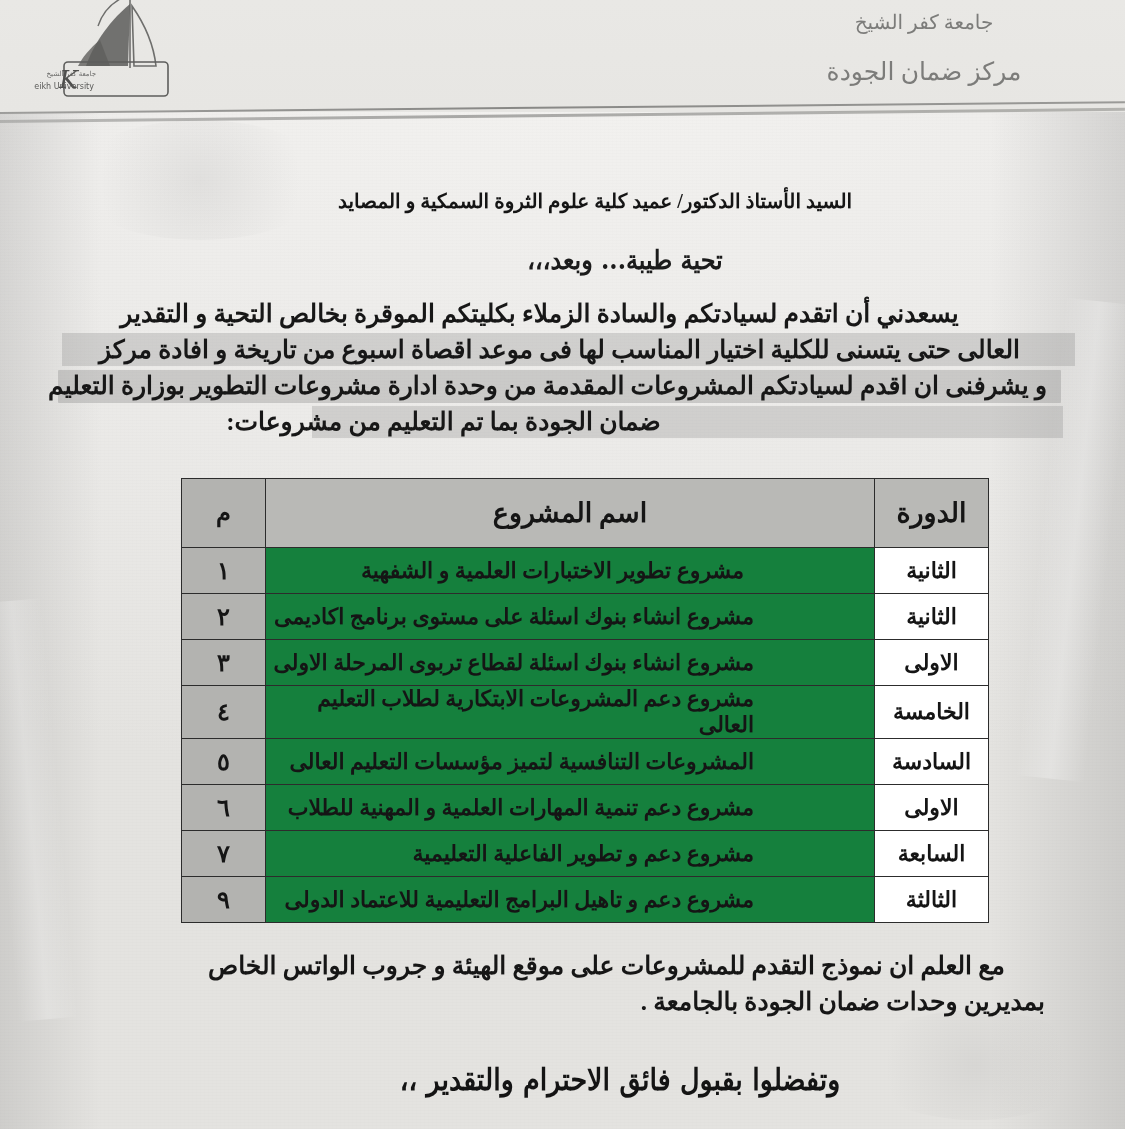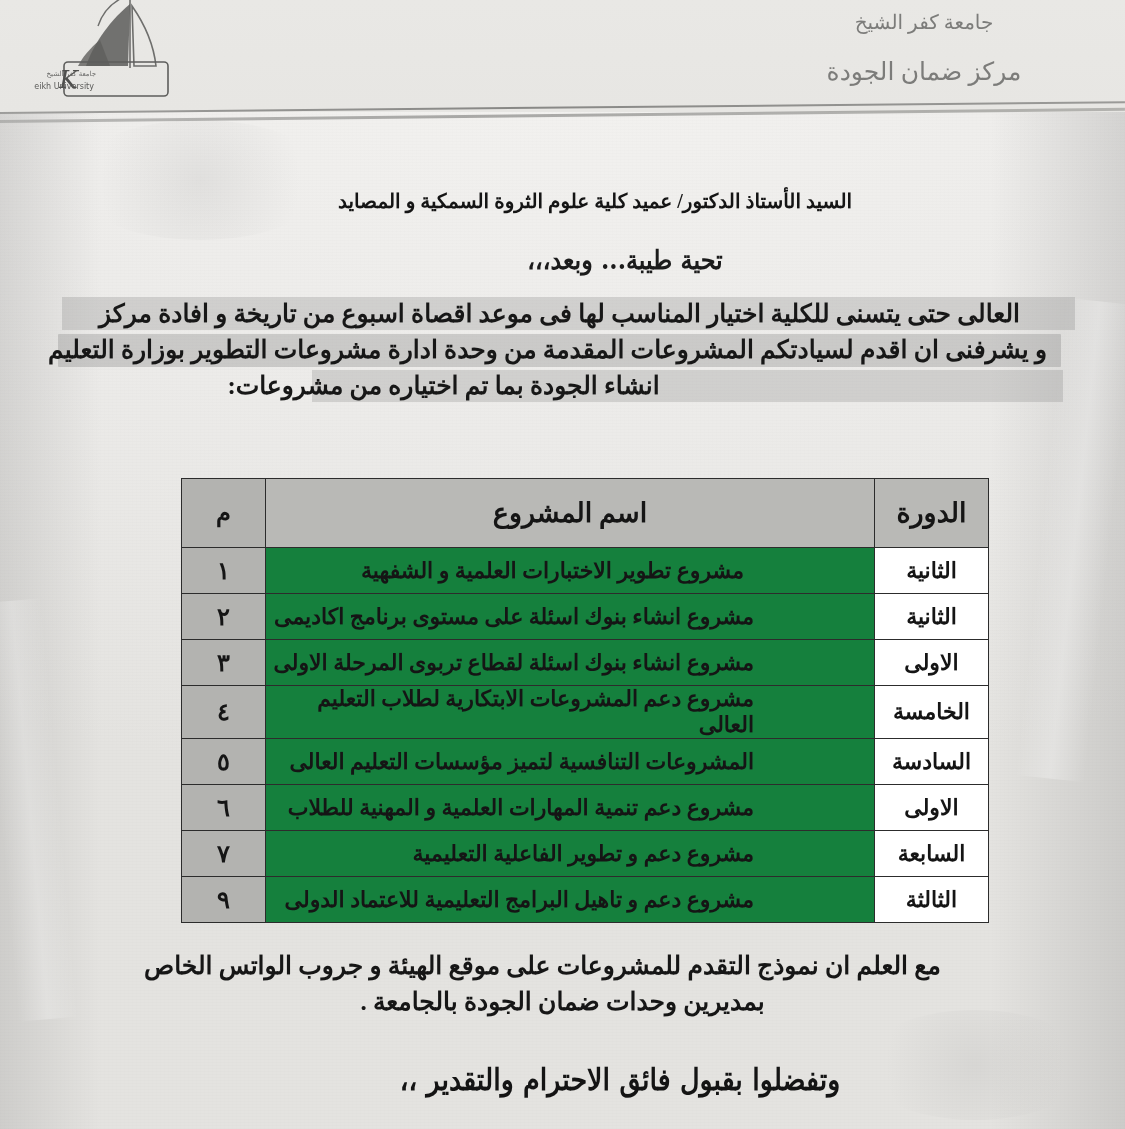--- a/index.html
+++ b/index.html
@@ -108,21 +108,21 @@
   th.c-name,td.c-name{width:608px;text-align:center;padding-right:0;}
   th.c-num,td.c-num{width:83px;text-align:center;background:#b3b3b0;font-size:24px;}
   td.c-dawra{background:#ffffff;}
   td.c-name{background:#15803d;text-align:right;padding-right:120px;}
   tbody tr:nth-child(1) td.c-name{padding-right:130px;}
 
   
   .note{
     position:absolute;top:948px;right:80px;width:965px;
     font-size:25px;font-weight:bold;line-height:36px;color:#161616;
-    text-align:center;
+    text-align:right;
   }
   .note .nline{display:block;white-space:nowrap;}
   .note .n1{padding-right:40px;}
   .note .n2{padding-right:0;}
 
   .signoff{
     position:absolute;top:1062px;right:0;width:1010px;text-align:center;
     font-size:30px;font-weight:bold;color:#141414;
     font-family:"DejaVu Serif","Liberation Serif",serif;
     letter-spacing:-1.5px;transform:scaleX(.90);
@@ -181,23 +181,24 @@
 
   <div class="rule-wrap">
     <div class="rule-a"></div>
     <div class="rule-b"></div>
   </div>
 
   <div class="title-main">السيد الأستاذ الدكتور/ عميد كلية علوم الثروة السمكية و المصايد</div>
   <div class="title-greet">تحية طيبة... وبعد،،،</div>
 
   <div class="body-block">
+    <span class="bline l1">يسعدني أن اتقدم لسيادتكم والسادة الزملاء بكليتكم الموقرة بخالص التحية و التقدير</span>
     <span class="bline l3 hl2">العالى حتى يتسنى للكلية اختيار المناسب لها فى موعد اقصاة اسبوع من تاريخة و افادة مركز</span>
     <span class="bline l2 hl">و يشرفنى ان اقدم لسيادتكم المشروعات المقدمة من وحدة ادارة مشروعات التطوير بوزارة التعليم</span>
-    <span class="bline l4 hl3">انشاء الجودة بما تم اختياره  من مشروعات:</span>
+    <span class="bline l4 hl3">ضمان الجودة بما تم التعليم  من مشروعات:</span>
   </div>
 
   <div class="tbl-wrap">
     <table>
       <thead>
         <tr>
           <th class="c-dawra">الدورة</th>
           <th class="c-name">اسم المشروع</th>
           <th class="c-num">م</th>
         </tr>

